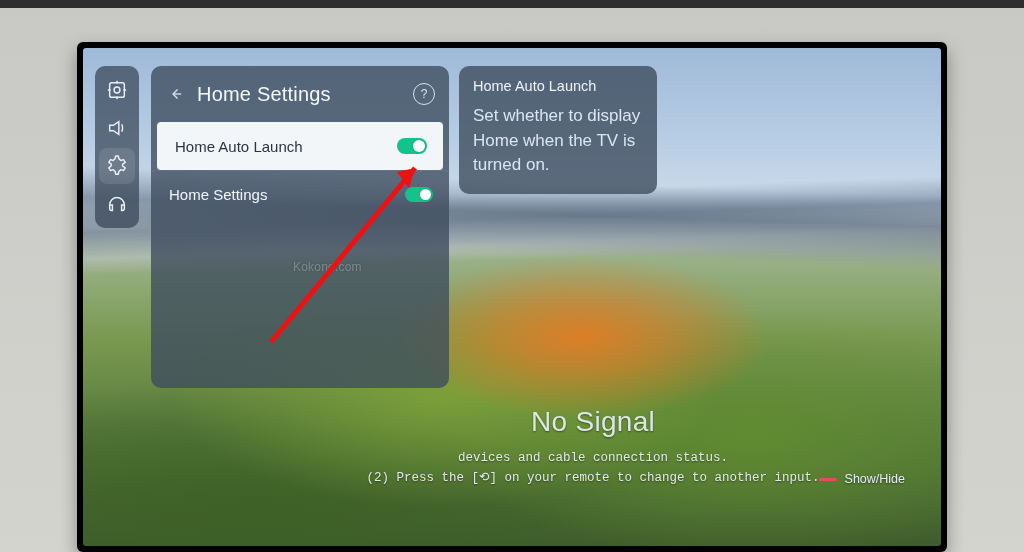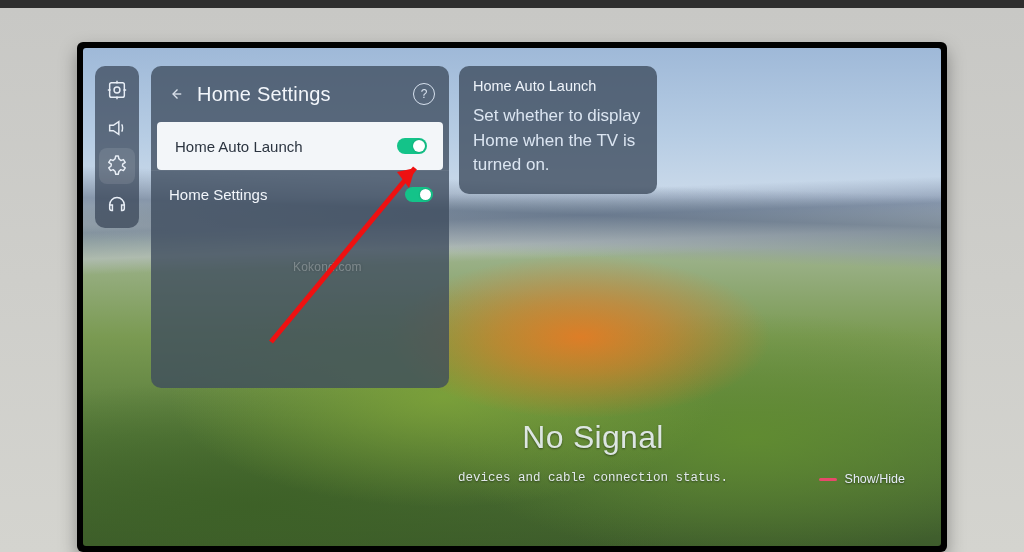--- a/index.html
+++ b/index.html
@@ -114,21 +114,21 @@
   .infocard .ic-body { font-size: 17px; font-weight: 300; line-height: 1.45; color:#dbe5f1; }
 
   
   .ns {
     position: absolute; left: 190px; right: 28px; bottom: 58px;
     color:#eef3fa; font-size: 12.5px; line-height: 1.55;
     text-align:center;
     text-shadow: 0 1px 2px rgba(0,0,0,.5);
   }
   .ns-title {
-    font-size: 32px; font-weight: 300; letter-spacing: .3px;
+    font-size: 28px; font-weight: 300; letter-spacing: .3px;
     margin-bottom: 6px; opacity:.88;
   }
   .ns-line { opacity:.92;font-family:Liberation Mono, monospace; }
   .showhide {
     position:absolute; right: 36px; bottom: 60px;
     color:#e6edf7; font-size:12.5px;
     display:flex; align-items:center; gap:8px;
     text-shadow: 0 1px 2px rgba(0,0,0,.5);
   }
   .showhide .bar { width:18px; height:3px; background:#e64a6b; border-radius:2px; }
@@ -210,20 +210,21 @@
       <div class="infocard">
         <div class="ic-title">Home Auto Launch</div>
         <div class="ic-body">Set whether to display Home when the TV is turned on.</div>
       </div>
 
       <div class="watermark">Kokond.com</div>
 
       <div class="ns">
         <div class="ns-title">No Signal</div>
         <div class="ns-line">devices and cable connection status.</div>
+        <div class="ns-line">(2) Press the [⟲] on your remote to change to another input.</div>
       </div>
       <div class="showhide">
         <span class="bar"></span>
         <span>Show/Hide</span>
       </div>
 
       <svg class="arrow" viewBox="0 0 210 210">
         <line x1="24" y1="198" x2="168" y2="24" stroke-width="5"></line>
         <polygon points="168,24 150,28 162,44" stroke-width="0"></polygon>
       </svg>

